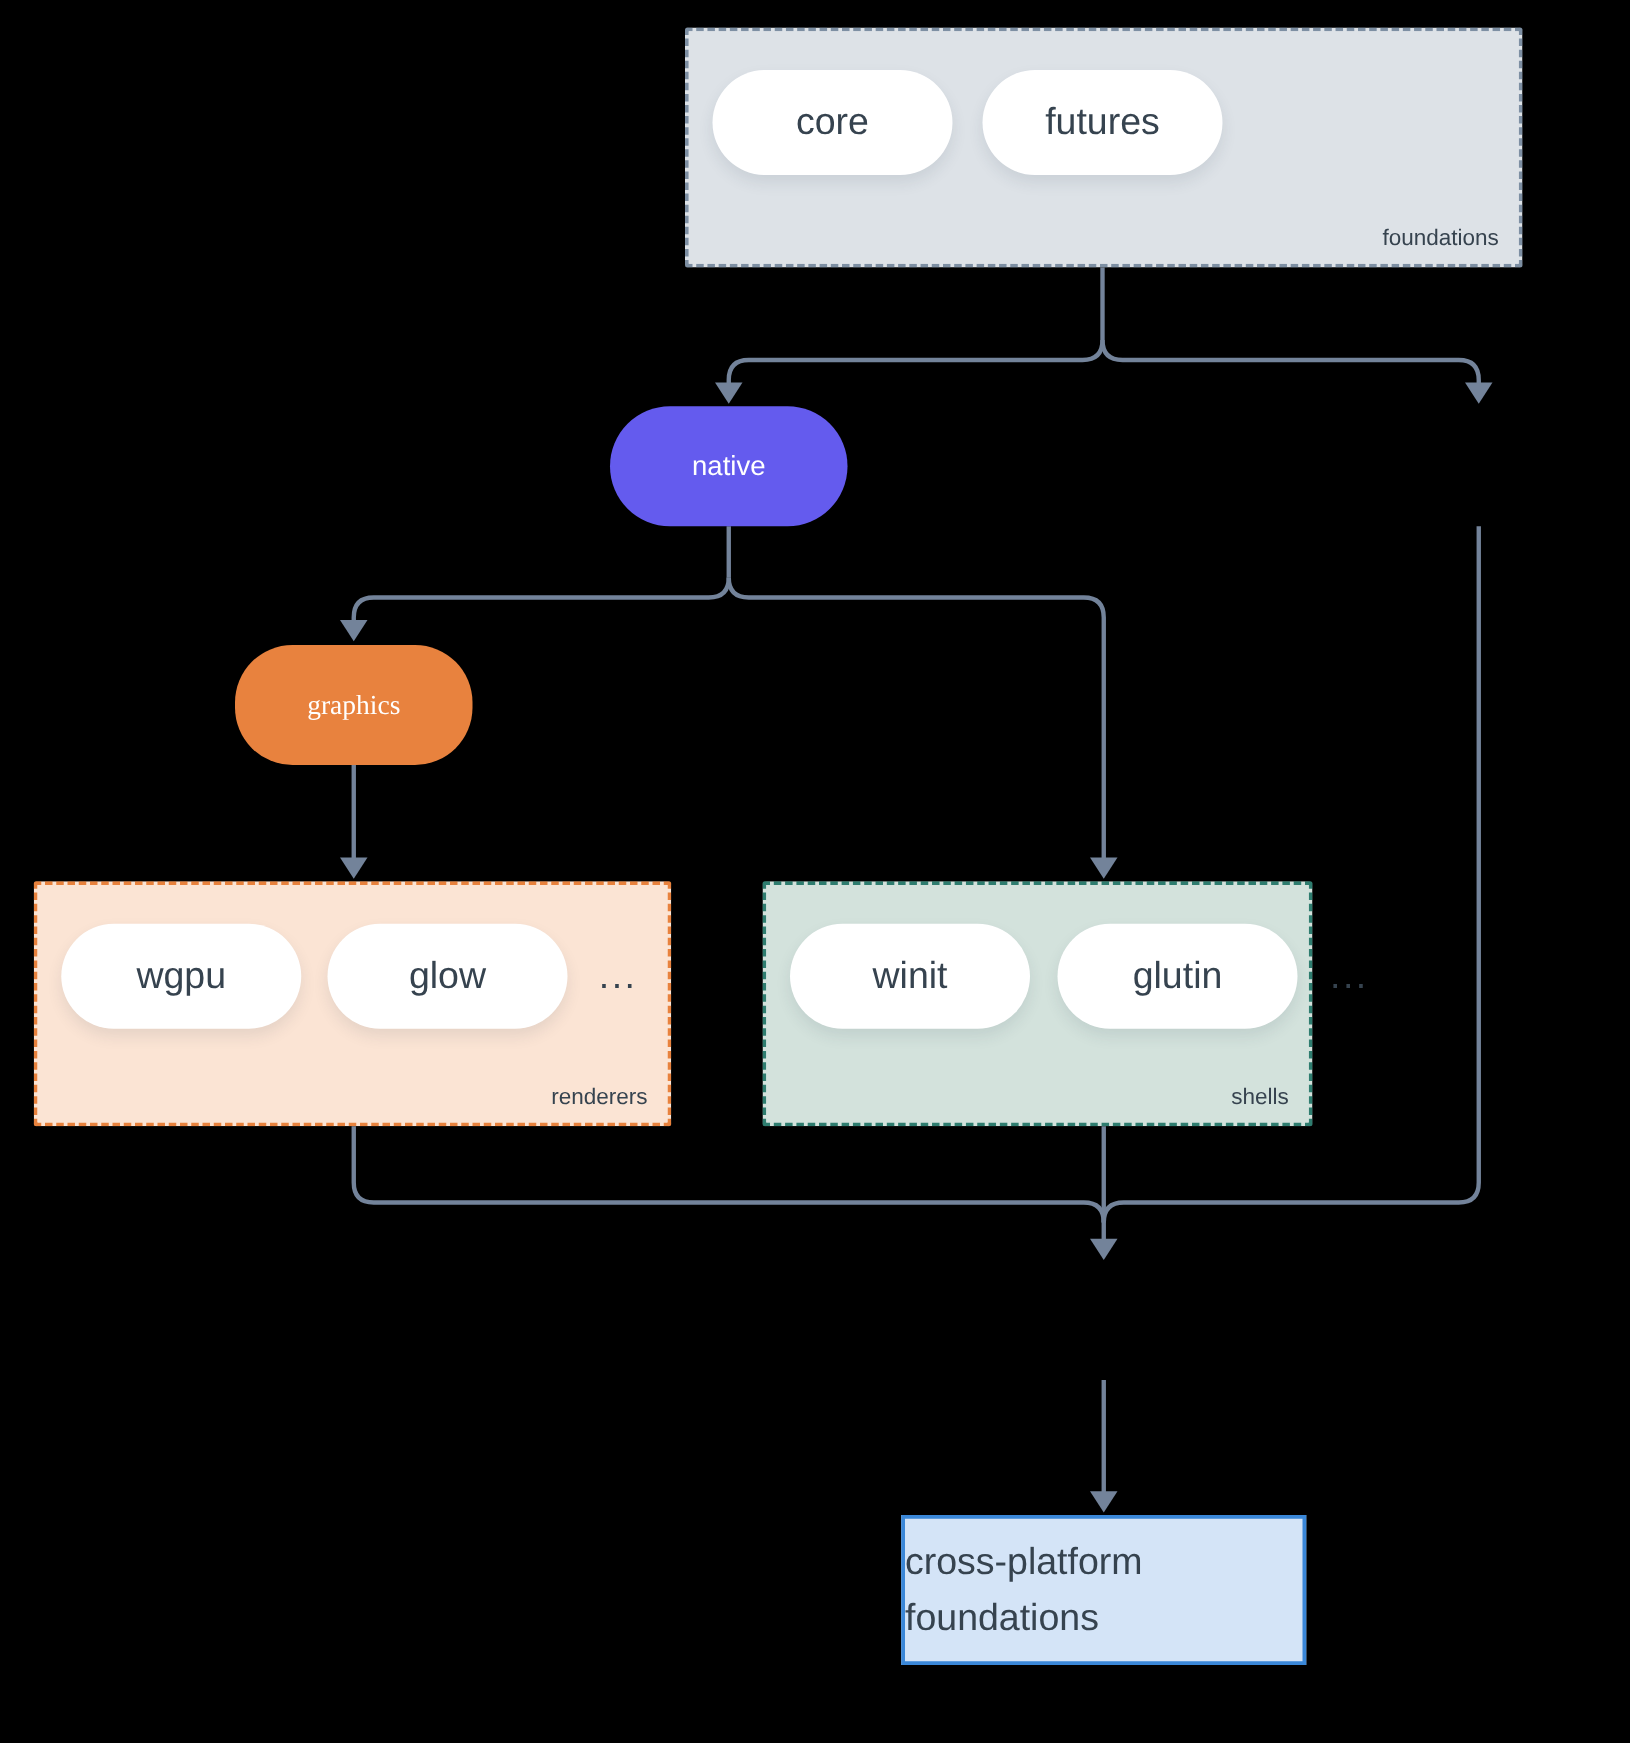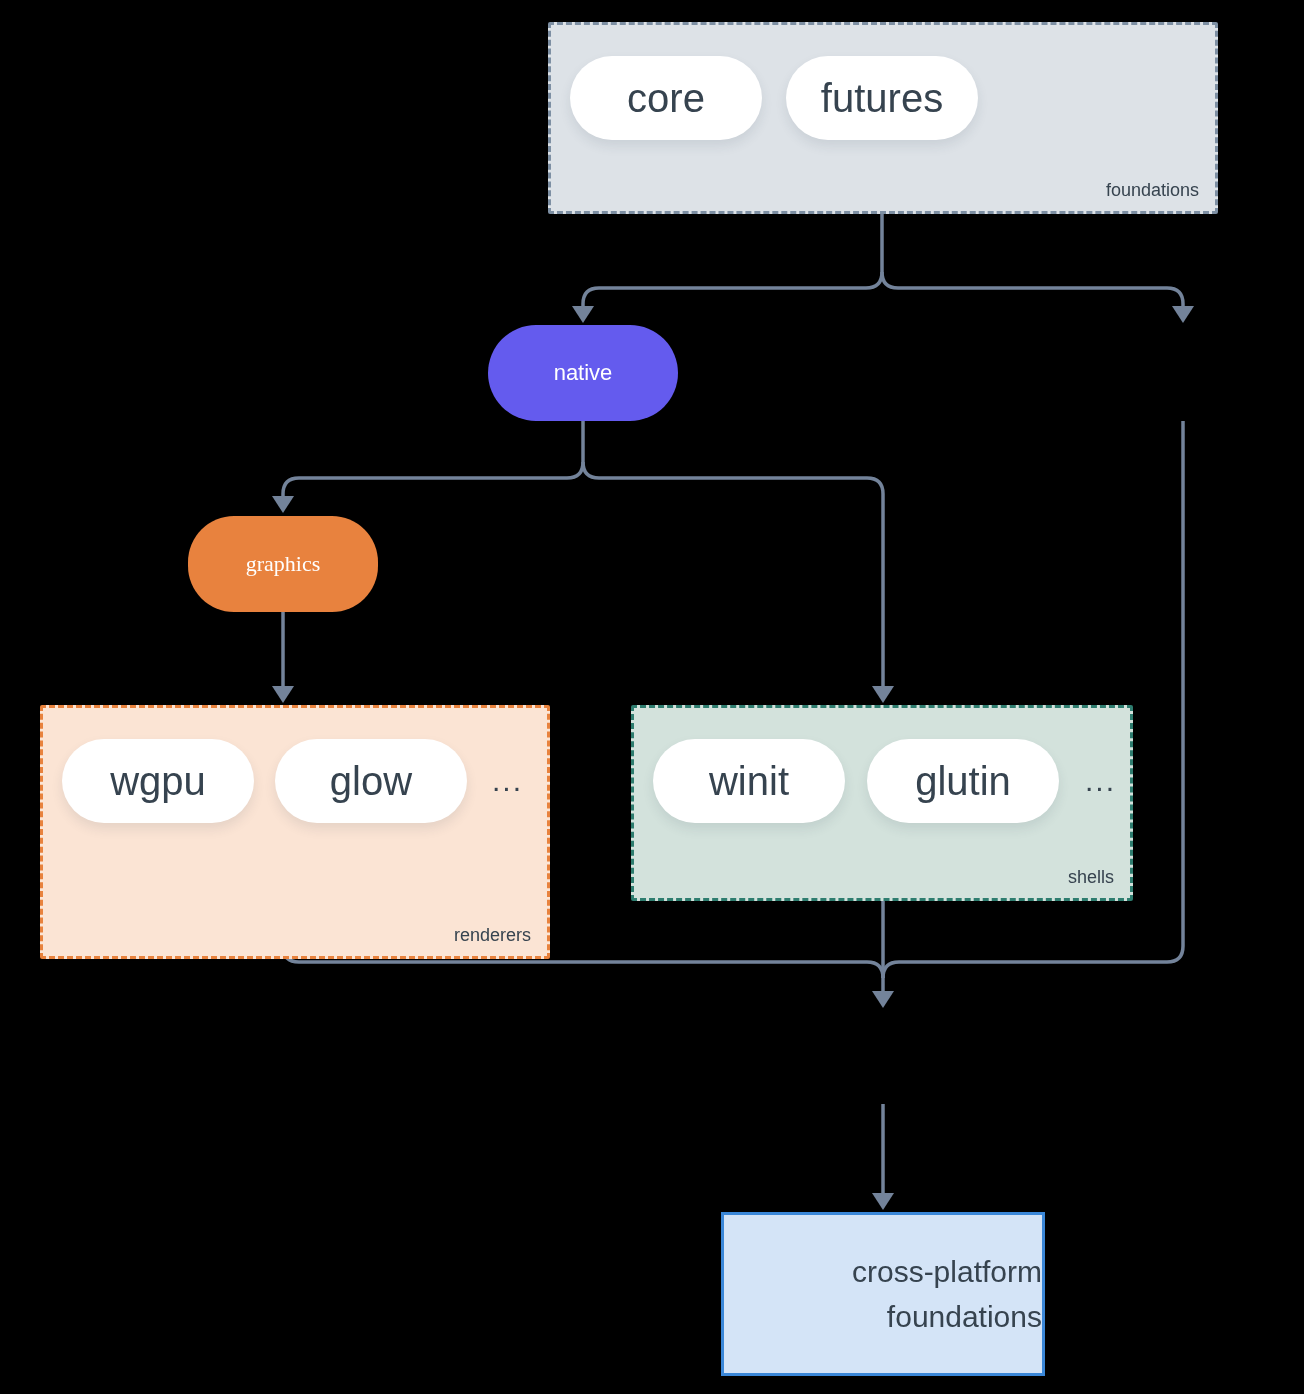--- a/index.html
+++ b/index.html
@@ -19,54 +19,54 @@
   .canvas{position:absolute;inset:0;}
   svg.wires{position:absolute;left:0;top:0;z-index:1;}
   .edges path{stroke:var(--line);stroke-width:3.5;fill:none;}
   .heads path{fill:var(--line);stroke:none;}
 
   .group{
     position:absolute;z-index:2;border:3px dashed;border-radius:2px;
   }
   .group-foundations{left:548px;top:22px;width:670px;height:192px;
     background:var(--foundations-fill);border-color:var(--foundations-border);}
-  .group-renderers{left:40px;top:705px;width:510px;height:254px;
+  .group-renderers{left:27px;top:705px;width:510px;height:196px;
     background:var(--renderers-fill);border-color:var(--renderers-border);text-align:right;}
-  .group-shells{left:631px;top:705px;width:502px;height:196px;
+  .group-shells{left:610px;top:705px;width:440px;height:196px;
     background:var(--shells-fill);border-color:var(--shells-border);}
 
   .pill-row{
     position:absolute;left:19px;top:31px;display:flex;align-items:center;gap:24px;
   }
   .pill{
     width:192px;height:84px;border-radius:42px;background:var(--pill-white);
     display:flex;align-items:center;justify-content:center;
-    color:var(--text-dark);font-size:40px;
+    color:var(--text-dark);font-size:30px;
     box-shadow:0 6px 12px rgba(40,60,80,0.10);
   }
   .ellipsis{
     color:var(--text-dark);font-size:30px;letter-spacing:2px;padding-left:4px;
   }
   .group-label{
     position:absolute;right:16px;bottom:10px;color:var(--text-dark);font-size:18px;
   }
 
   .node{
     position:absolute;z-index:2;display:flex;align-items:center;justify-content:center;
     color:#ffffff;font-size:22px;
   }
   .node-native{left:488px;top:325px;width:190px;height:96px;border-radius:48px;background:var(--purple);}
   .node-web{left:1088px;top:325px;width:190px;height:96px;border-radius:48px;background:var(--purple);}
   .node-graphics{left:188px;top:516px;width:190px;height:96px;border-radius:46px;background:var(--orange);font-family:Liberation Serif, serif;}
   .node-iced{left:789px;top:1010px;width:188px;height:94px;border-radius:40px;background:var(--blue);}
 
   .app-box{
-    position:absolute;z-index:2;left:721px;top:1212px;width:324px;height:164px;
+    position:absolute;z-index:2;left:721px;top:1212px;width:324px;height:120px;
     background:var(--app-fill);border:3px solid var(--app-border);
-    display:flex;flex-direction:column;align-items:flex-end;justify-content:center;
+    display:flex;flex-direction:column;align-items:flex-start;justify-content:center;
     color:var(--text-dark);font-size:30px;line-height:1.5;text-align:center;
   }
 </style>
 </head>
 <body>
 
 <div class="canvas">
 
   <svg class="wires" width="1304" height="1394" viewBox="0 0 1304 1394" aria-hidden="true">
     <g class="edges">

